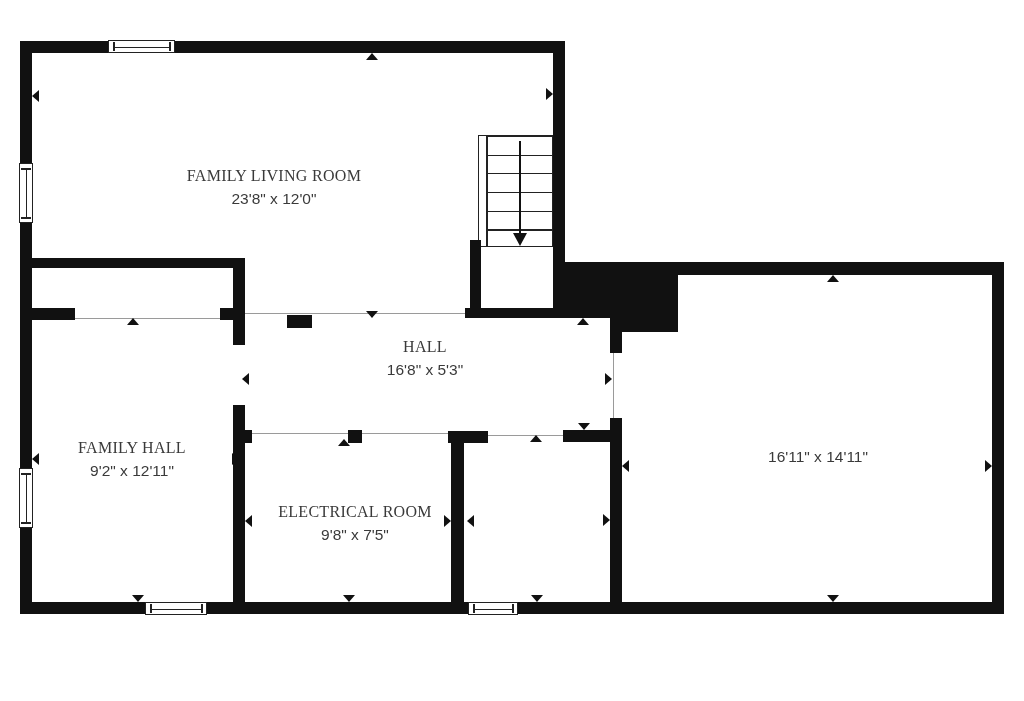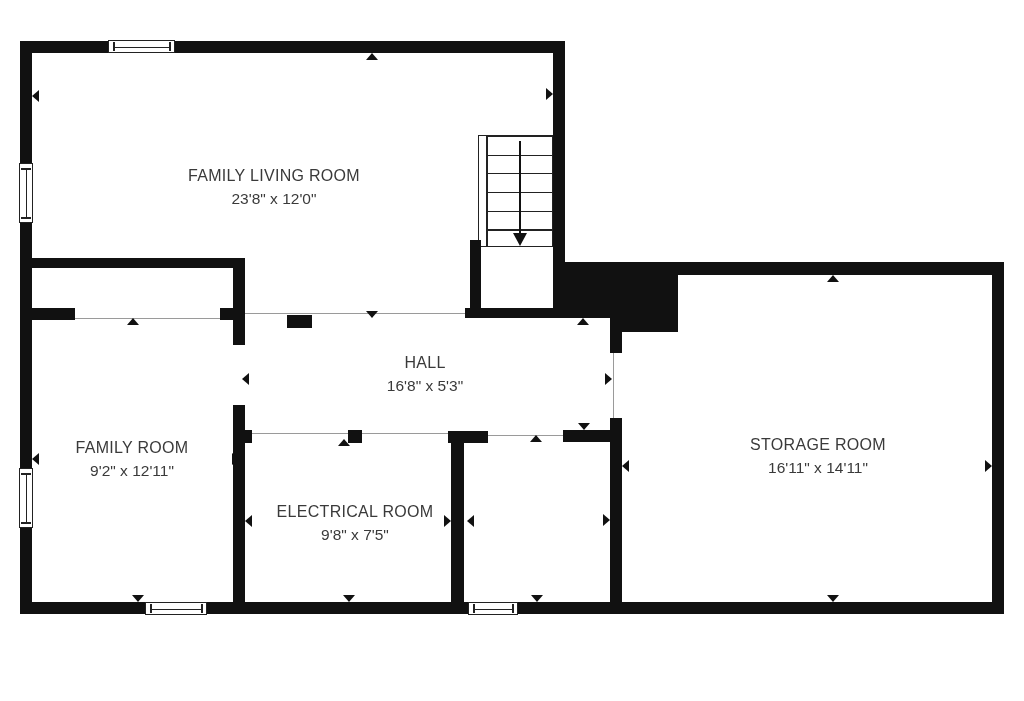--- a/index.html
+++ b/index.html
@@ -9,21 +9,21 @@
   .thin{position:absolute;background:#9a9a9a;}
   .window{position:absolute;background:#fff;border:1.5px solid #222;box-sizing:border-box;}
   .wcap{position:absolute;background:#222;}
   .marker{position:absolute;width:0;height:0;}
   .m-up{border-left:6px solid transparent;border-right:6px solid transparent;border-bottom:7px solid #111;}
   .m-down{border-left:6px solid transparent;border-right:6px solid transparent;border-top:7px solid #111;}
   .m-left{border-top:6px solid transparent;border-bottom:6px solid transparent;border-right:7px solid #111;}
   .m-right{border-top:6px solid transparent;border-bottom:6px solid transparent;border-left:7px solid #111;}
   .room-label{position:absolute;transform:translate(-50%,-50%);text-align:center;
               white-space:nowrap;color:#3a3a3a;line-height:23px;}
-  .room-label .rname{font-size:16px;letter-spacing:.3px;}
+  .room-label .rname{font-size:16px;letter-spacing:.3px;font-family:Liberation Serif, serif;}
   .room-label .rdims{font-size:15.5px;}
   
   .stair-stringer{position:absolute;left:478px;top:135px;width:9px;height:112px;
                   background:#fff;border:1px solid #222;box-sizing:border-box;}
   .stair-treads{position:absolute;left:487px;top:135px;width:66px;height:112px;box-sizing:border-box;
                 border:1px solid #222;
                 background:repeating-linear-gradient(to bottom,#222 0px,#222 1px,#fff 1px,#fff 18.7px);}
   .stair-arrow-line{position:absolute;left:519px;top:141px;width:2px;height:92px;background:#111;}
   .stair-arrow-head{position:absolute;left:513px;top:233px;width:0;height:0;
                     border-left:7px solid transparent;border-right:7px solid transparent;
@@ -31,34 +31,33 @@
 </style>
 </head>
 <body>
 
 <div id="stage">
 
   <div class="room-label" style="left:274px;top:187px;">
     <div class="rname">FAMILY LIVING ROOM</div>
     <div class="rdims">23'8" x 12'0"</div>
   </div>
-  <div class="room-label" style="left:425px;top:374px;">
+  <div class="room-label" style="left:425px;top:358px;">
     <div class="rname">HALL</div>
     <div class="rdims">16'8" x 5'3"</div>
   </div>
   <div class="room-label" style="left:132px;top:459px;">
-    <div class="rname">FAMILY ROOM</div>
+    <div class="rname">FAMILY HALL</div>
     <div class="rdims">9'2" x 12'11"</div>
   </div>
   <div class="room-label" style="left:355px;top:523px;text-align:center;">
     <div class="rname">ELECTRICAL ROOM</div>
     <div class="rdims">9'8" x 7'5"</div>
   </div>
   <div class="room-label" style="left:818px;top:456px;">
-    <div class="rname">STORAGE ROOM</div>
     <div class="rdims">16'11" x 14'11"</div>
   </div>
 
   <div class="stair-stringer"></div>
   <div class="stair-treads"></div>
   <div class="stair-arrow-line"></div>
   <div class="stair-arrow-head"></div>
 <div class="wall" style="left: 20px; top: 41px; width: 88px; height: 12px;"></div>
     <div class="wall" style="left: 175px; top: 41px; width: 390px; height: 12px;"></div>
     <div class="wall" style="left: 20px; top: 41px; width: 12px; height: 122px;"></div>

